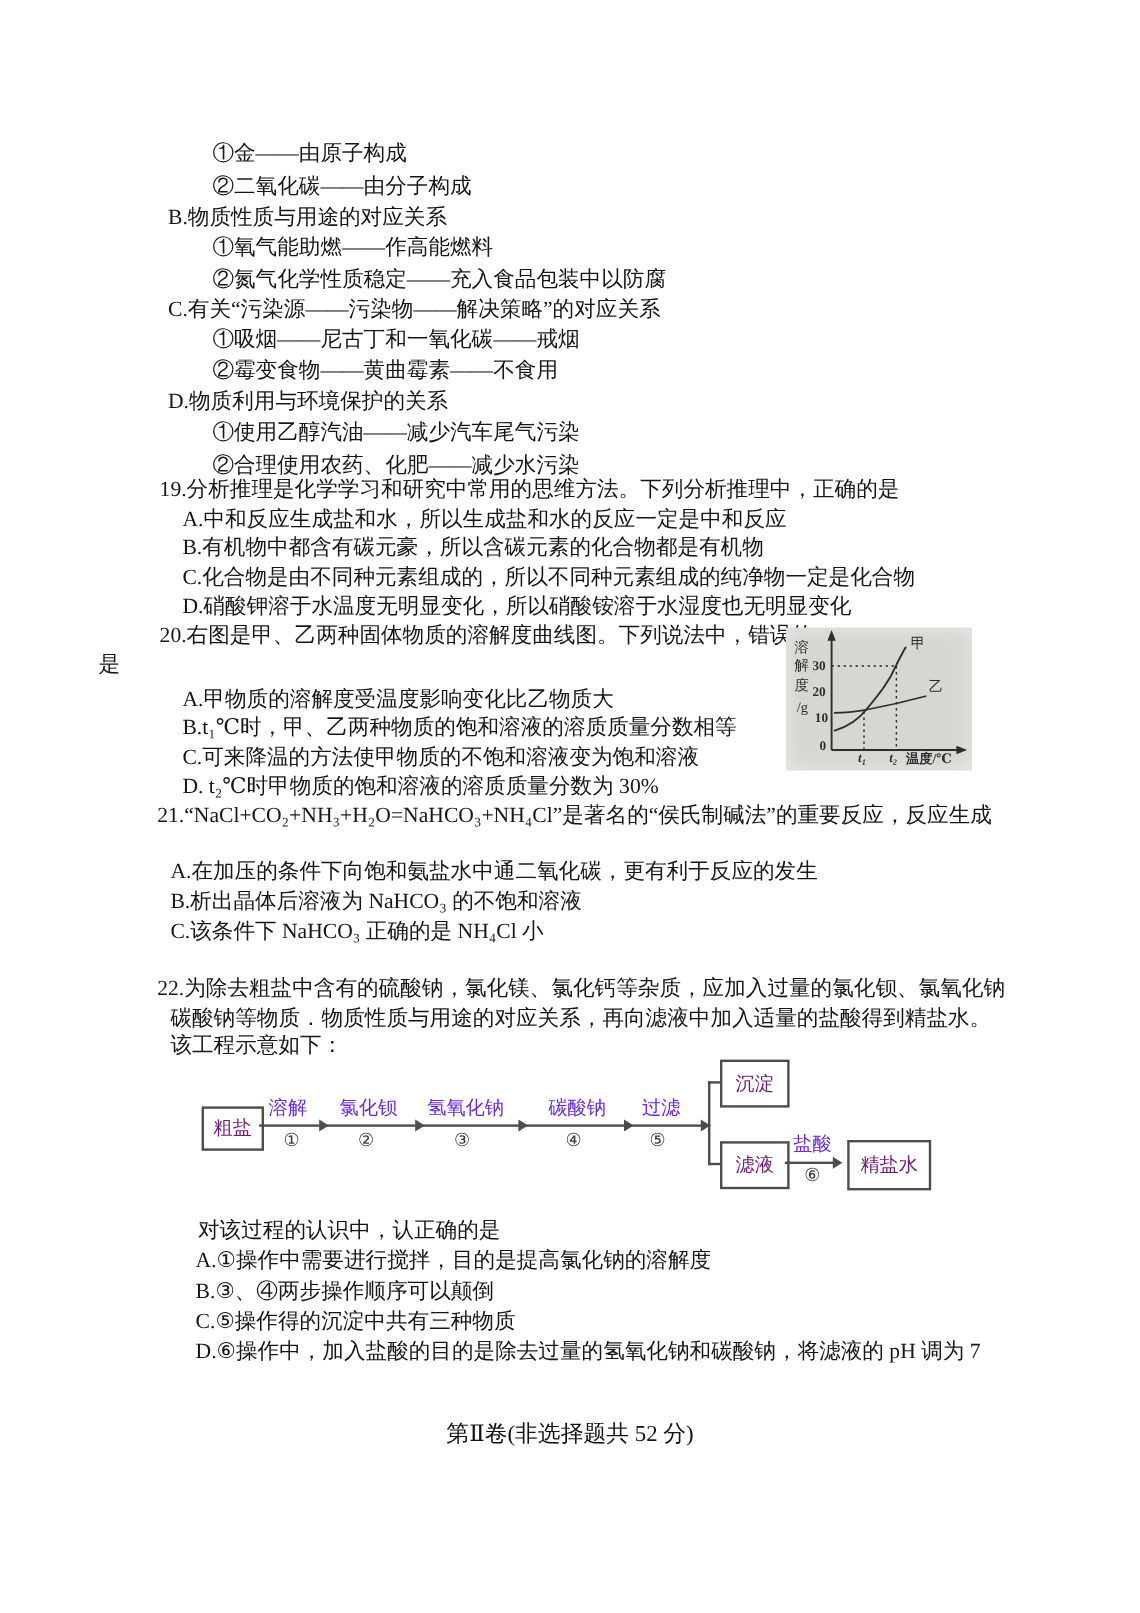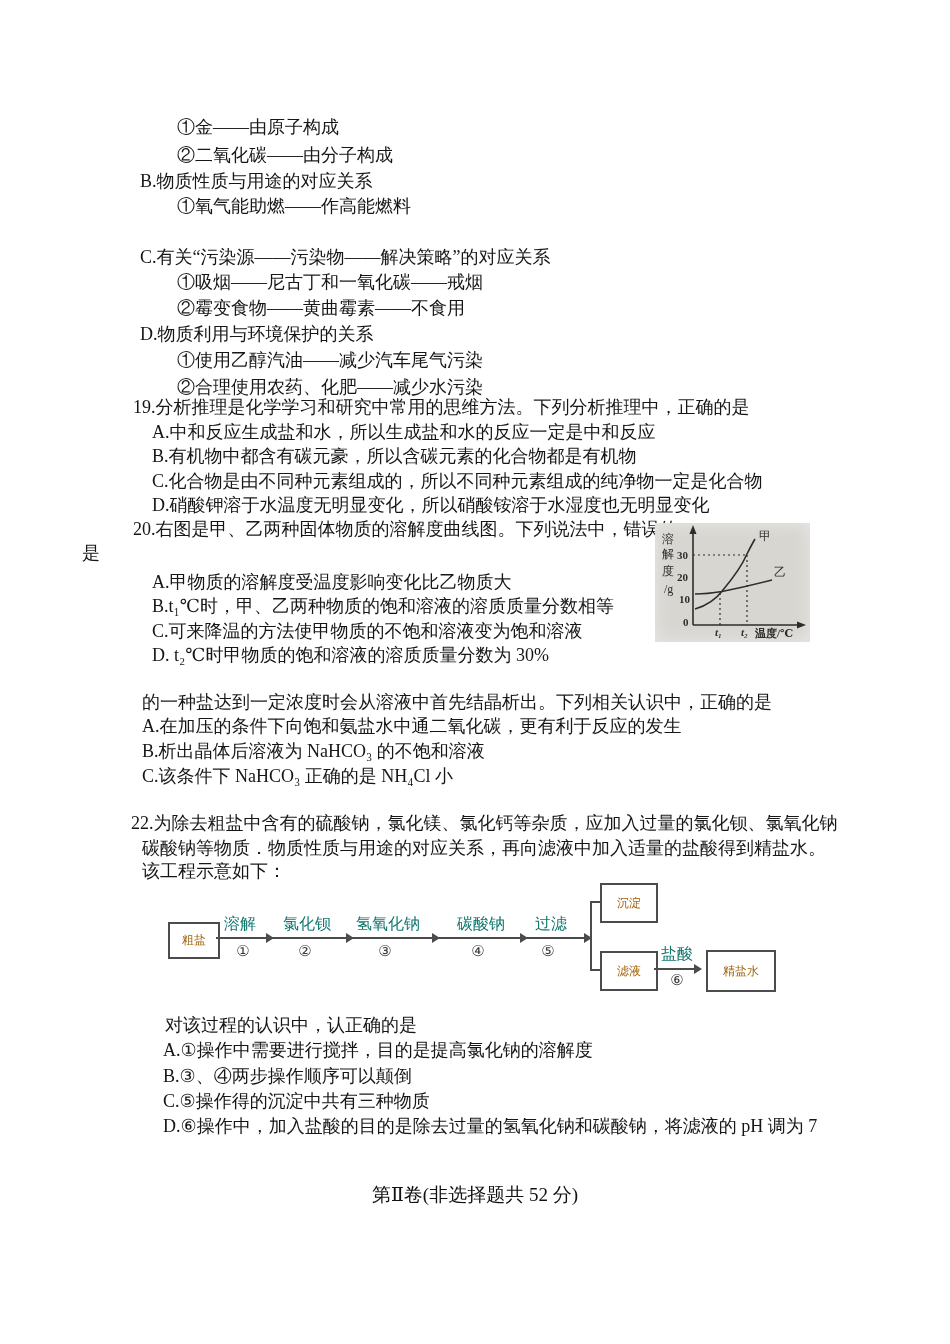--- a/index.html
+++ b/index.html
@@ -28,54 +28,55 @@
     position:absolute;white-space:nowrap;color:#2d2d2d;
     font-size:12px;line-height:13px;
   }
   .chart-num{font-size:11px;font-weight:bold;}
   .chart-it{font-style:italic;}
   
   #flow{
     position:absolute;left:160px;top:878px;width:640px;height:130px;
   }
   .fbox{
-    position:absolute;border:2px solid #4c4c4c;color:#a16207;
-    text-align:center;font-size:12px;white-space:nowrap;
+    position:absolute;border:2px solid #4c4c4c;color:#701a75;
+    text-align:center;font-size:16px;white-space:nowrap;
     display:flex;align-items:center;justify-content:center;
   }
   .fline{position:absolute;border-top:2px solid #4c4c4c;}
   .fvert{position:absolute;border-left:2px solid #4c4c4c;}
   .farrow{
     position:absolute;width:0;height:0;
     border-left:8px solid #4c4c4c;
     border-top:5px solid transparent;
     border-bottom:5px solid transparent;
   }
   .fstep{
     position:absolute;transform:translateX(-50%);
-    font-size:16px;color:#0f766e;white-space:nowrap;line-height:20px;
+    font-size:16px;color:#6d28d9;white-space:nowrap;line-height:20px;
   }
   .fnum{
     position:absolute;transform:translateX(-50%);
     font-size:15px;color:#3a3a3a;line-height:18px;
   }
   #footer-line{
     position:absolute;left:0;top:1182px;width:950px;
     text-align:center;font-size:19px;color:#111;
   }
 </style>
 </head>
 <body>
 
 <div id="page">
 
   <div class="ln" style="left:177px;top:115px">①金——由原子构成</div>
   <div class="ln" style="left:177px;top:143px">②二氧化碳——由分子构成</div>
   <div class="ln" style="left:140px;top:169px">B.物质性质与用途的对应关系</div>
   <div class="ln" style="left:177px;top:194px">①氧气能助燃——作高能燃料</div>
+  <div class="ln" style="left:177px;top:220px">②氮气化学性质稳定——充入食品包装中以防腐</div>
   <div class="ln" style="left:177px;top:270px">①吸烟——尼古丁和一氧化碳——戒烟</div>
   <div class="ln" style="left:140px;top:245px">C.有关“污染源——污染物——解决策略”的对应关系</div>
   <div class="ln" style="left:177px;top:296px">②霉变食物——黄曲霉素——不食用</div>
   <div class="ln" style="left:140px;top:322px">D.物质利用与环境保护的关系</div>
   <div class="ln" style="left:177px;top:348px">①使用乙醇汽油——减少汽车尾气污染</div>
   <div class="ln" style="left:177px;top:375px">②合理使用农药、化肥——减少水污染</div>
 
   <div class="ln" style="left:133px;top:395px">19.分析推理是化学学习和研究中常用的思维方法。下列分析推理中，正确的是</div>
   <div class="ln" style="left:152px;top:420px">A.中和反应生成盐和水，所以生成盐和水的反应一定是中和反应</div>
   <div class="ln" style="left:152px;top:444px">B.有机物中都含有碳元豪，所以含碳元素的化合物都是有机物</div>
@@ -113,21 +114,21 @@
     <div class="chart-lbl" style="left:9px;top:60px">/g</div>
     <div class="chart-lbl chart-num" style="left:24px;top:70px">10</div>
     <div class="chart-lbl chart-num" style="left:28px;top:93px">0</div>
     <div class="chart-lbl chart-num chart-it" style="left:60px;top:103px">t₁</div>
     <div class="chart-lbl chart-num chart-it" style="left:86px;top:103px">t₂</div>
     <div class="chart-lbl chart-num" style="left:100px;top:104px">温度/℃</div>
     <div class="chart-lbl" style="left:104px;top:7px">甲</div>
     <div class="chart-lbl" style="left:119px;top:43px">乙</div>
   </div>
 
-  <div class="ln" style="left:142px;top:690px">的一种盐达到一定浓度时会从溶液中首先结晶析出。下列相关认识中，正确的是</div>
+  <div class="ln" style="left:131px;top:667px">21.“NaCl+CO₂+NH₃+H₂O=NaHCO₃+NH₄Cl”是著名的“侯氏制碱法”的重要反应，反应生成</div>
   <div class="ln" style="left:142px;top:714px">A.在加压的条件下向饱和氨盐水中通二氧化碳，更有利于反应的发生</div>
   <div class="ln" style="left:142px;top:739px">B.析出晶体后溶液为 NaHCO₃ 的不饱和溶液</div>
   <div class="ln" style="left:142px;top:764px">C.该条件下 NaHCO₃ 正确的是 NH₄Cl 小</div>
 
   <div class="ln" style="left:131px;top:811px">22.为除去粗盐中含有的硫酸钠，氯化镁、氯化钙等杂质，应加入过量的氯化钡、氯氧化钠</div>
   <div class="ln" style="left:142px;top:836px">碳酸钠等物质．物质性质与用途的对应关系，再向滤液中加入适量的盐酸得到精盐水。</div>
   <div class="ln" style="left:142px;top:859px">该工程示意如下：</div>
 
   <div id="flow">
 

